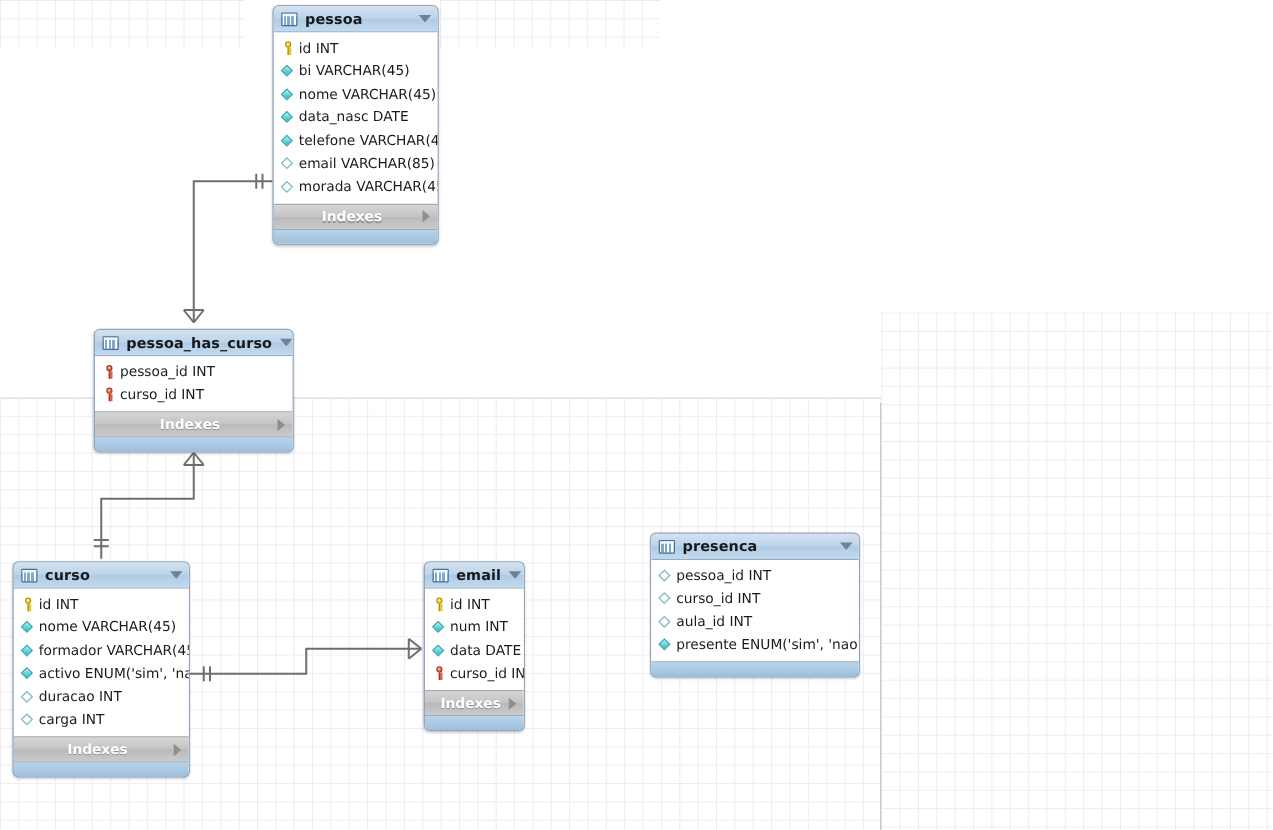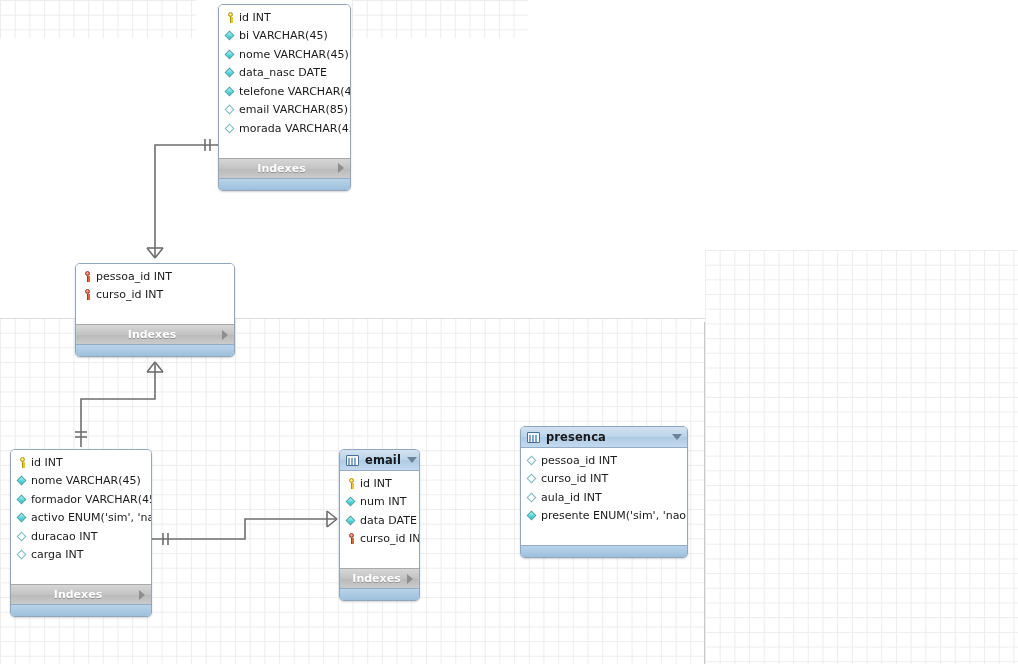--- a/index.html
+++ b/index.html
@@ -102,21 +102,21 @@
     width: 0; height: 0;
     border-left: 5px solid transparent;
     border-right: 5px solid transparent;
     border-top: 6px solid #6d8296;
     margin-left: 6px;
     flex: 0 0 auto;
   }
 
   .tbl-cols {
     background: #ffffff;
-    padding: 3px 0 20px 0;
+    padding: 3px 0 4px 0;
   }
   .col {
     height: 18.5px;
     display: flex;
     align-items: center;
     padding-left: 6px;
     white-space: nowrap;
   }
   .col-text {
     font-size: 11px;
@@ -271,20 +271,25 @@
 
       <line x1="327" y1="511" x2="337" y2="519" stroke-width="1.6"></line>
       <line x1="327" y1="527" x2="337" y2="519" stroke-width="1.6"></line>
       <line x1="327" y1="511" x2="327" y2="527" stroke-width="1.6"></line>
     </g>
   </g>
 </svg>
 
 <div id="tables-root">
     <div class="tbl" style="left: 218px; top: 4px; width: 133px;">
+      <div class="tbl-head">
+        <span class="tbl-icon"></span>
+        <span class="tbl-title">pessoa</span>
+        <span class="tbl-caret"></span>
+      </div>
       <div class="tbl-cols">
         <div class="col">
           <span class="ic ic-pk"></span>
           <span class="col-text">id INT</span>
         </div>
         <div class="col">
           <span class="ic ic-nn"></span>
           <span class="col-text">bi VARCHAR(45)</span>
         </div>
         <div class="col">
@@ -308,37 +313,47 @@
           <span class="col-text">morada VARCHAR(45)</span>
         </div>
       </div>
       <div class="tbl-idx">
         <span class="tbl-idx-label">Indexes</span>
         <span class="tbl-idx-caret"></span>
       </div>
       <div class="tbl-foot"></div>
     </div>
     <div class="tbl" style="left: 75px; top: 263px; width: 160px;">
+      <div class="tbl-head">
+        <span class="tbl-icon"></span>
+        <span class="tbl-title">pessoa_has_curso</span>
+        <span class="tbl-caret"></span>
+      </div>
       <div class="tbl-cols">
         <div class="col">
           <span class="ic ic-fk"></span>
           <span class="col-text">pessoa_id INT</span>
         </div>
         <div class="col">
           <span class="ic ic-fk"></span>
           <span class="col-text">curso_id INT</span>
         </div>
       </div>
       <div class="tbl-idx">
         <span class="tbl-idx-label">Indexes</span>
         <span class="tbl-idx-caret"></span>
       </div>
       <div class="tbl-foot"></div>
     </div>
     <div class="tbl" style="left: 10px; top: 449px; width: 142px;">
+      <div class="tbl-head">
+        <span class="tbl-icon"></span>
+        <span class="tbl-title">curso</span>
+        <span class="tbl-caret"></span>
+      </div>
       <div class="tbl-cols">
         <div class="col">
           <span class="ic ic-pk"></span>
           <span class="col-text">id INT</span>
         </div>
         <div class="col">
           <span class="ic ic-nn"></span>
           <span class="col-text">nome VARCHAR(45)</span>
         </div>
         <div class="col">

